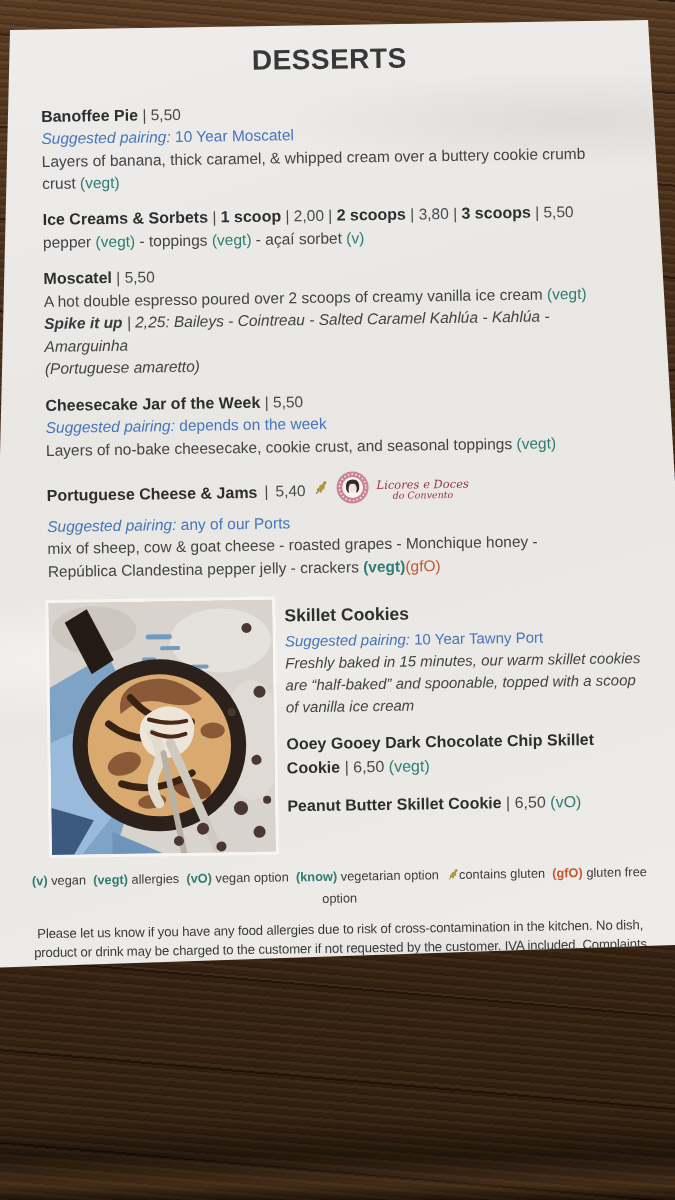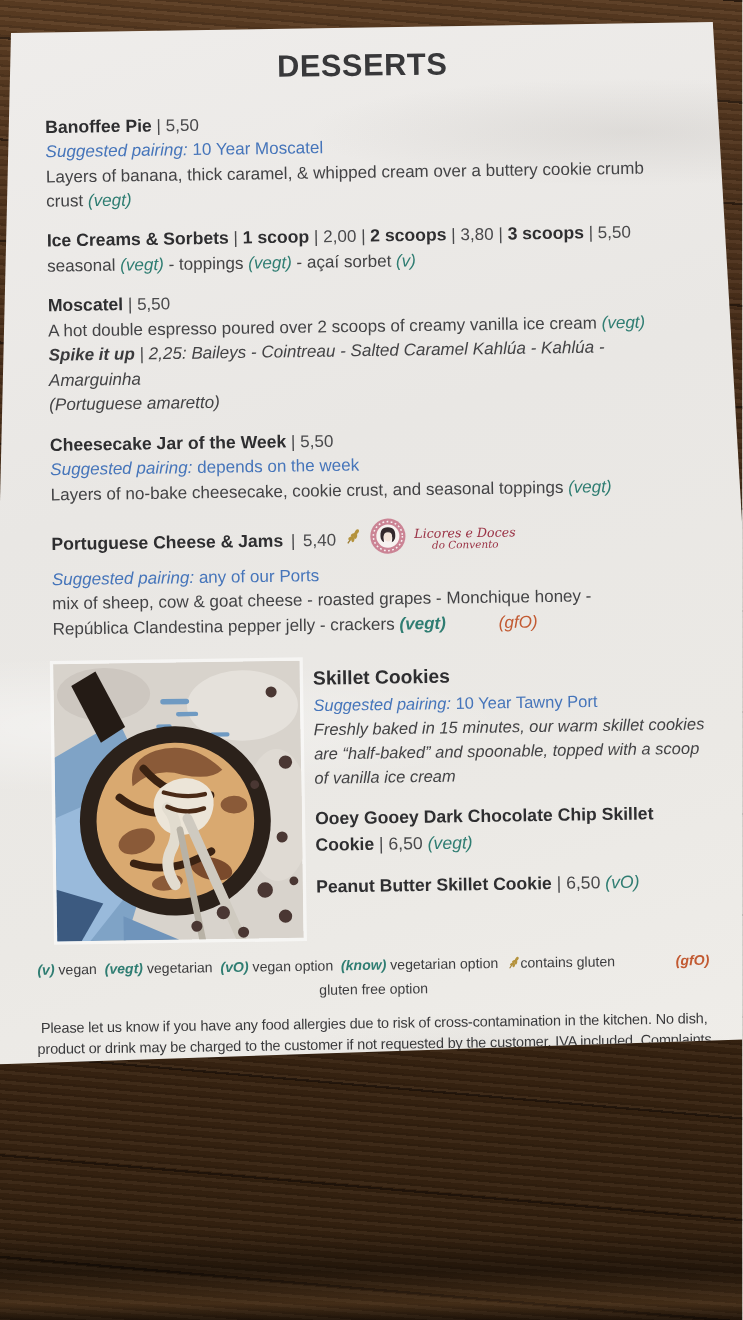--- a/index.html
+++ b/index.html
@@ -35,23 +35,23 @@
     text-align:center;font-size:28px;font-weight:700;letter-spacing:.5px;
     color:#38383a;margin:0 0 20px 0;
   }
   .item{margin:0 0 13px 0;}
   .item p{margin:0;}
   .nm{font-weight:700;color:#2e2e30;font-size:16px;}
   .pipe{color:#4a4a4c;font-weight:400;}
   .price{color:#4a4a4c;}
   .pairing{color:#4675ba;}
   .pairing .pl{font-style:italic;}
-  .tag{color:#2f7d72;font-style:italic;}
+  .tag{color:#2f7d72;}
   .tag.bold{font-weight:700;}
-  .tag.orange{color:#c25a32;margin-left:48px;}
+  .tag.orange{color:#c25a32;}
   .italic{font-style:italic;}
   .spike .sl{font-weight:700;font-style:italic;color:#3a3a3c;}
   .logo-line{display:flex;align-items:center;gap:7px;flex-wrap:nowrap;}
   .licores{
     font-family:"DejaVu Serif","Liberation Serif",serif;font-style:italic;
     color:#9a3245;font-size:11.5px;line-height:10px;display:inline-block;text-align:left;
   }
   .licores .l2{font-size:9.5px;padding-left:16px;}
   .skillet-row{display:flex;gap:12px;margin:20px -16px 0 0;}
   .photo{
@@ -86,21 +86,21 @@
     <h1 class="page-title">DESSERTS</h1>
 
     <div class="item">
       <p><span class="nm">Banoffee Pie</span> <span class="pipe">|</span> <span class="price">5,50</span></p>
       <p class="pairing"><span class="pl">Suggested pairing:</span> <span class="pv">10 Year Moscatel</span></p>
       <p class="desc"><span>Layers of banana, thick caramel, &amp; whipped cream over a buttery cookie crumb crust</span> <span class="tag">(vegt)</span></p>
     </div>
 
     <div class="item">
       <p><span class="nm">Ice Creams &amp; Sorbets</span> <span class="pipe">|</span> <span class="nm">1 scoop</span> <span class="pipe">|</span> <span class="price">2,00</span> <span class="pipe">|</span> <span class="nm">2 scoops</span> <span class="pipe">|</span> <span class="price">3,80</span> <span class="pipe">|</span> <span class="nm">3 scoops</span> <span class="pipe">|</span> <span class="price">5,50</span></p>
-      <p class="desc"><span>seasonal</span> <span class="tag">(vegt)</span> <span>-</span> <span>toppings</span> <span class="tag">(vegt)</span> <span>-</span> <span>açaí sorbet</span> <span class="tag">(v)</span></p>
+      <p class="desc"><span>pepper</span> <span class="tag">(vegt)</span> <span>-</span> <span>toppings</span> <span class="tag">(vegt)</span> <span>-</span> <span>açaí sorbet</span> <span class="tag">(v)</span></p>
     </div>
 
     <div class="item">
       <p><span class="nm">Moscatel</span> <span class="pipe">|</span> <span class="price">5,50</span></p>
       <p class="desc"><span>A hot double espresso poured over 2 scoops of creamy vanilla ice cream</span> <span class="tag">(vegt)</span></p>
       <p class="spike"><span class="sl">Spike it up</span> <span class="pipe italic">|</span> <span class="italic">2,25: Baileys - Cointreau - Salted Caramel Kahlúa - Kahlúa - Amarguinha</span></p>
       <p class="italic">(Portuguese amaretto)</p>
     </div>
 
     <div class="item">
@@ -194,21 +194,21 @@
         <p class="heading">Skillet Cookies</p>
         <p class="pairing"><span class="pl">Suggested pairing:</span> <span class="pv">10 Year Tawny Port</span></p>
         <p class="italic">Freshly baked in 15 minutes, our warm skillet cookies are “half-baked” and spoonable, topped with a scoop of vanilla ice cream</p>
         <p class="cookie-line"><span class="nm">Ooey Gooey Dark Chocolate Chip Skillet Cookie</span> <span class="pipe">|</span> <span class="price">6,50</span> <span class="tag">(vegt)</span></p>
         <p class="cookie-line"><span class="nm">Peanut Butter Skillet Cookie</span> <span class="pipe">|</span> <span class="price">6,50</span> <span class="tag">(vO)</span></p>
       </div>
     </div>
 
     <p class="legend">
       <span class="entry"><span class="tag">(v)</span> <span>vegan</span></span>&nbsp;
-      <span class="entry"><span class="tag">(vegt)</span> <span>vegetarian</span></span>&nbsp;
+      <span class="entry"><span class="tag">(vegt)</span> <span>allergies</span></span>&nbsp;
       <span class="entry"><span class="tag">(vO)</span> <span>vegan option</span></span>&nbsp;
       <span class="entry"><span class="tag">(know)</span> <span>vegetarian option</span></span>&nbsp;
       <span class="entry"><span class="wheat"><svg width="13" height="13" viewBox="0 0 16 16">
               <path d="M3.5 14 Q7 9 11.5 3.5" stroke="#9c7d35" stroke-width="1.2" fill="none"></path>
               <g fill="#b5933d">
                 <ellipse cx="11.8" cy="3.6" rx="1.6" ry="2.6" transform="rotate(40 11.8 3.6)"></ellipse>
                 <ellipse cx="8.6" cy="6.4" rx="1.5" ry="2.5" transform="rotate(65 8.6 6.4)"></ellipse>
                 <ellipse cx="10.6" cy="7.6" rx="1.5" ry="2.5" transform="rotate(15 10.6 7.6)"></ellipse>
                 <ellipse cx="6.2" cy="9.4" rx="1.4" ry="2.4" transform="rotate(65 6.2 9.4)"></ellipse>
                 <ellipse cx="8.2" cy="10.6" rx="1.4" ry="2.4" transform="rotate(15 8.2 10.6)"></ellipse>

